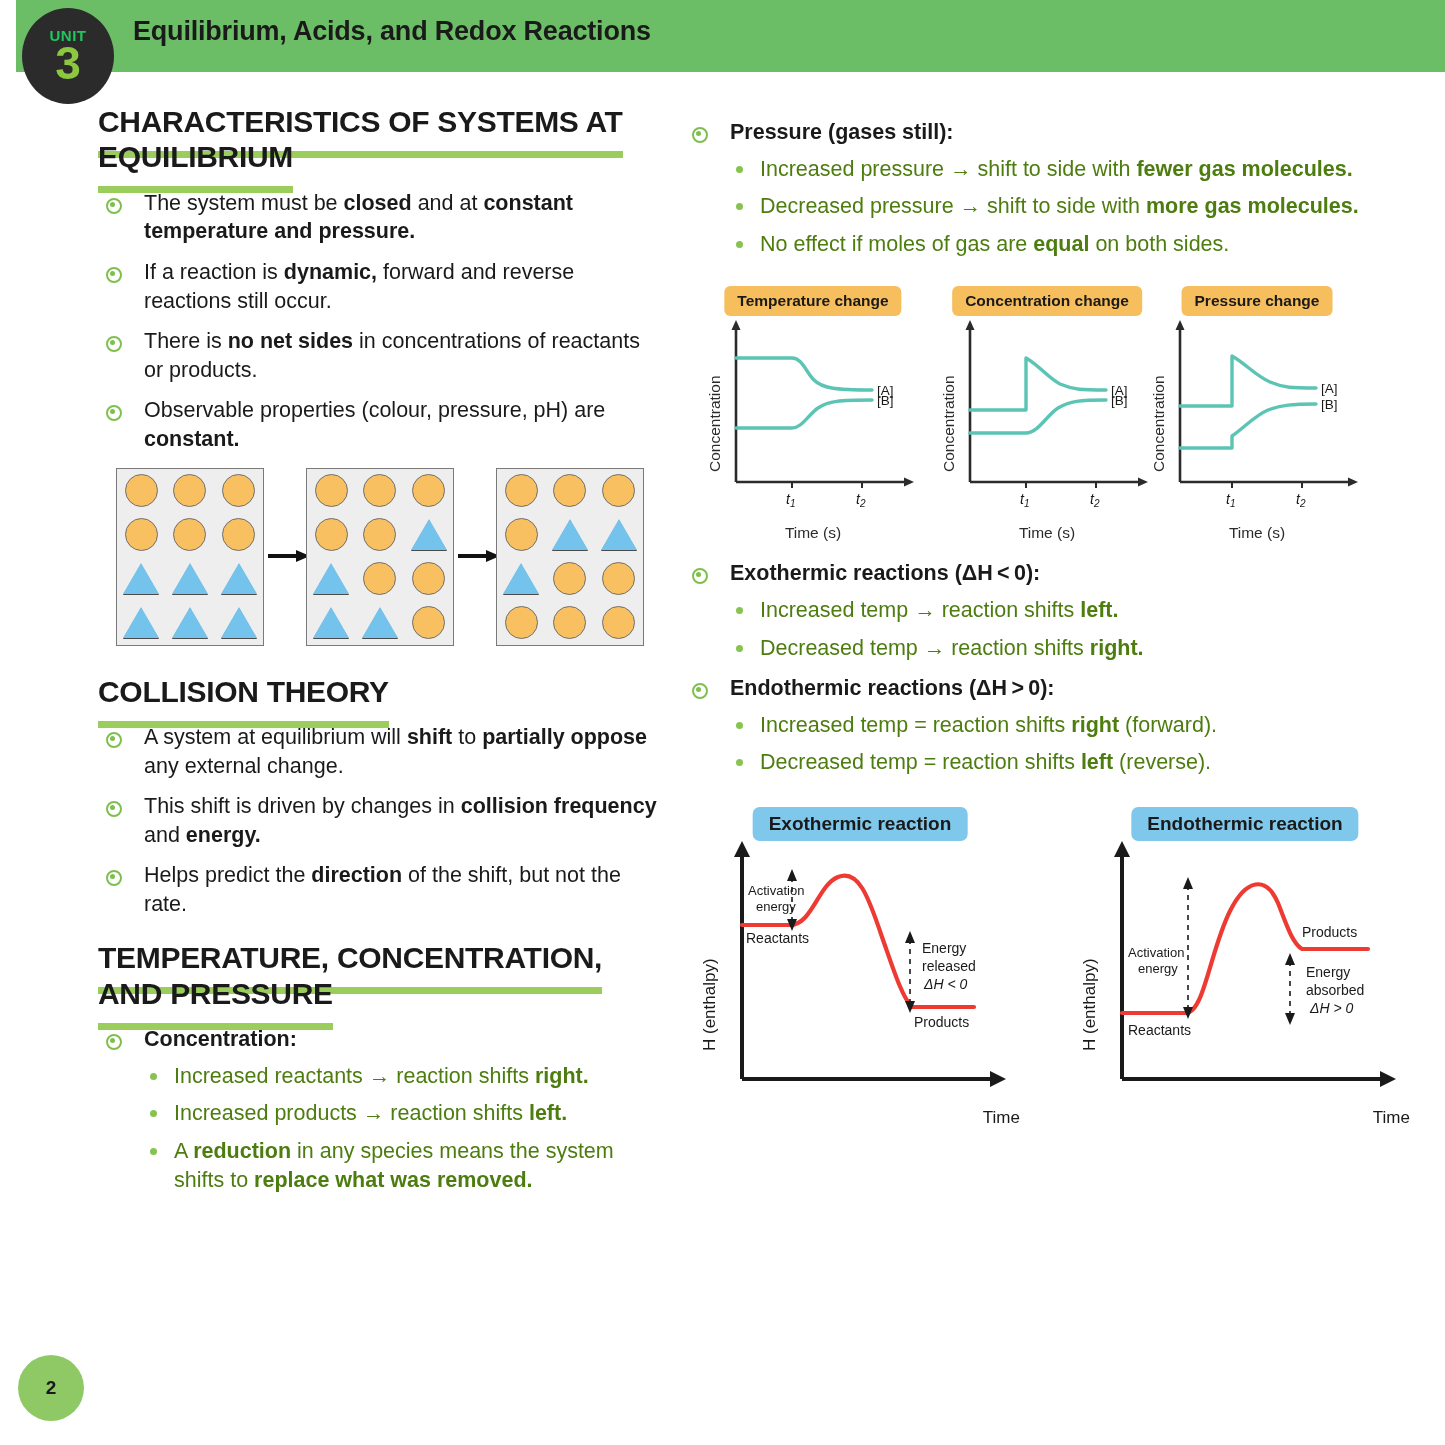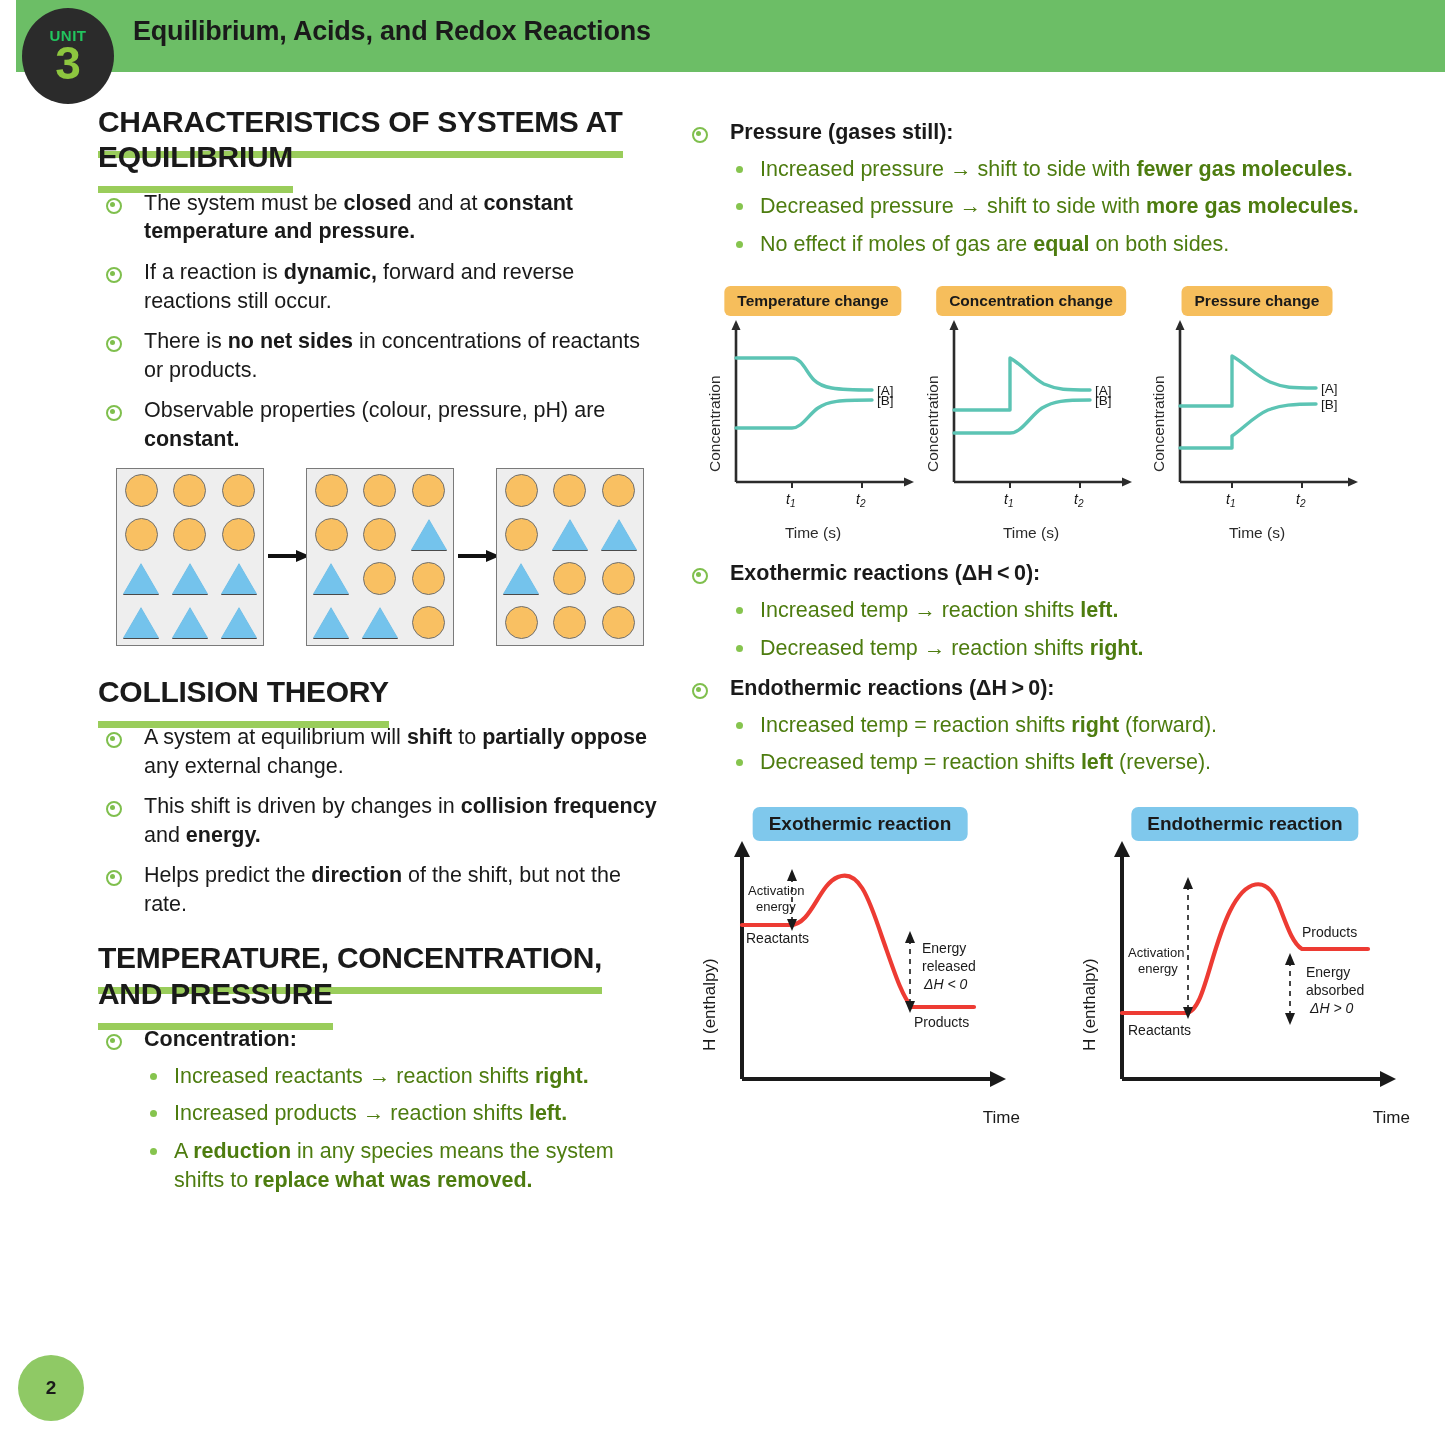--- a/index.html
+++ b/index.html
@@ -100,21 +100,21 @@
   .arrow-r .shaft { position:absolute; left:0; top:4px; width:30px; height:4px; background:#111; }
   .arrow-r .head {
     position:absolute; left:28px; top:0; width:0; height:0;
     border-top:6px solid transparent; border-bottom:6px solid transparent; border-left:14px solid #111;
   }
 
   
   .graphs-row { position:relative; margin-top: 22px; height: 265px; }
   .gwrap { position:absolute; top:0; width: 222px; height: 262px; }
   .gwrap.g1 { left: 18px; }
-  .gwrap.g2 { left: 236px; }
+  .gwrap.g2 { left: 252px; }
   .gwrap.g3 { left: 462px; }
   .pill-orange {
     position:absolute; top: 6px; left: 50%; transform: translateX(-50%);
     background:#F6BE5C; color:#1a1a1a; border-radius: 6px;
     font-size: 15.5px; font-weight: 700; padding: 6px 13px; white-space:nowrap;
   }
   .ylab-v {
     position:absolute; left: 4px; top: 52px; height: 140px;
     writing-mode: vertical-rl; transform: rotate(180deg);
     font-size: 15.5px; color:#2b2b2b;

